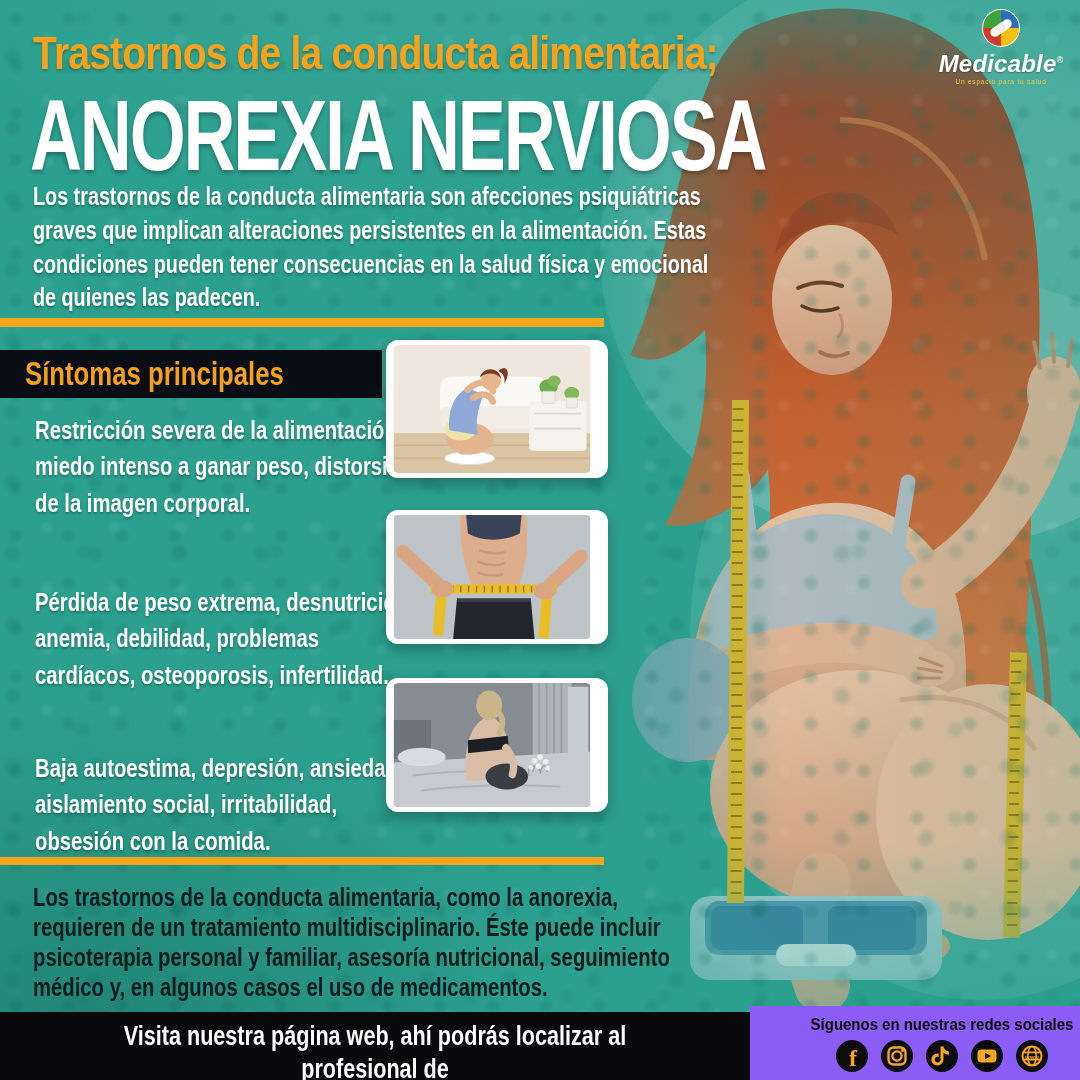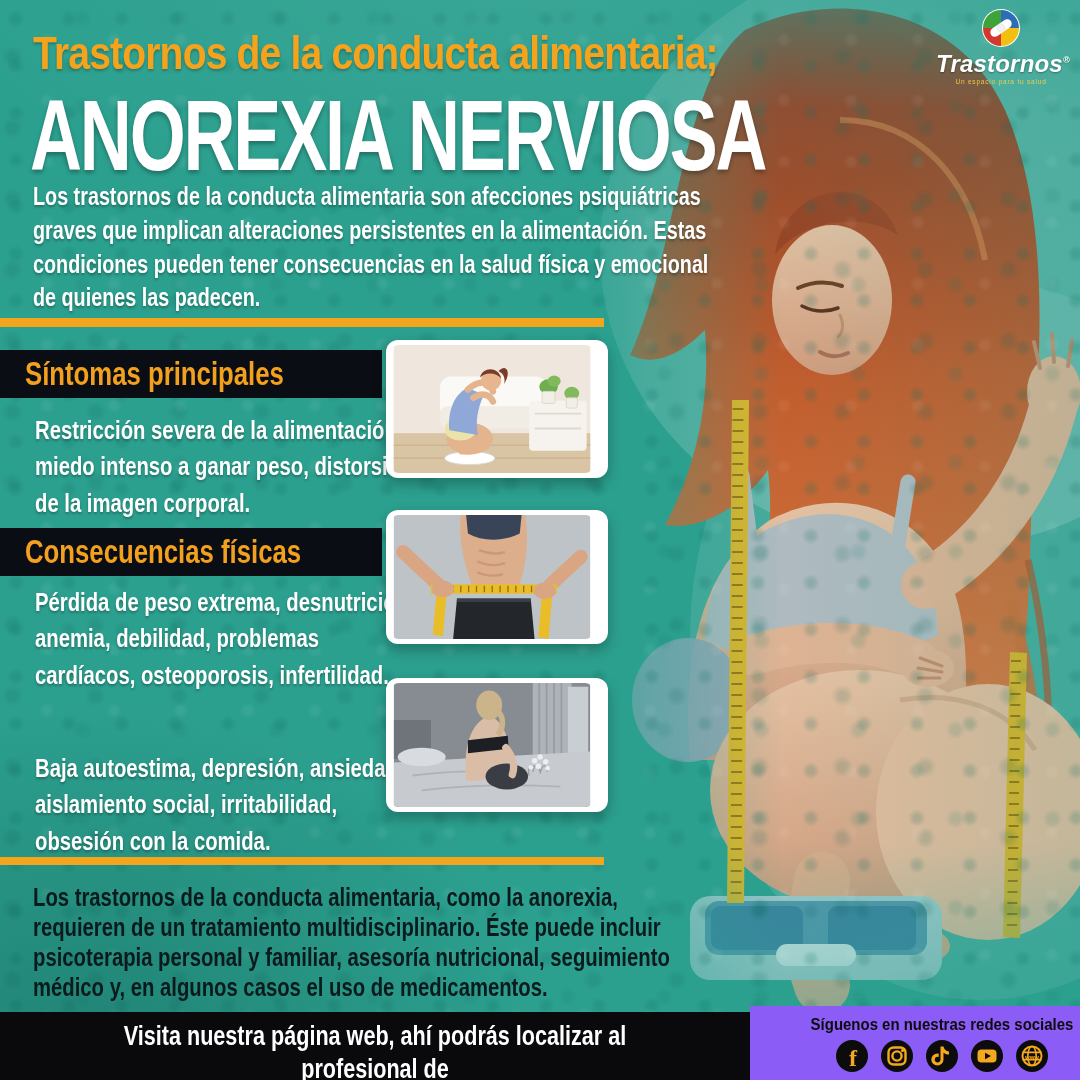--- a/index.html
+++ b/index.html
@@ -173,21 +173,21 @@
   <div class="logo">
     <svg class="mark" viewBox="0 0 40 40">
       <circle cx="20" cy="20" r="19" fill="#ffffff"></circle>
       <path d="M20,20 L20,2 A18,18 0 0,0 2,20 Z" fill="#3fa33c"></path>
       <path d="M20,20 L38,20 A18,18 0 0,0 20,2 Z" fill="#2d6db5"></path>
       <path d="M20,20 L20,38 A18,18 0 0,0 38,20 Z" fill="#f3c012"></path>
       <path d="M20,20 L2,20 A18,18 0 0,0 20,38 Z" fill="#d2392e"></path>
       <rect x="8" y="15.5" width="24" height="9" rx="4.5" fill="#ffffff" transform="rotate(-35 20 20)"></rect>
       <rect x="16.5" y="16.5" width="7" height="7" rx="1.5" fill="#f2f2f2" transform="rotate(-35 20 20)" stroke="#dddddd" stroke-width=".6"></rect>
     </svg>
-    <div class="word"><span>Trastornos</span><sup>®</sup></div>
+    <div class="word"><span>Medicable</span><sup>®</sup></div>
     <div class="tagline">Un espacio para tu salud</div>
   </div>
 
   <div class="kicker">Trastornos de la conducta alimentaria;</div>
   <div class="title">ANOREXIA NERVIOSA</div>
   <p class="intro">Los trastornos de la conducta alimentaria son afecciones psiquiátricas
 graves que implican alteraciones persistentes en la alimentación. Estas
 condiciones pueden tener consecuencias en la salud física y emocional
 de quienes las padecen.</p>
 
@@ -219,23 +219,20 @@
       <path d="M60,92 C58,70 66,52 80,46 L97,54 C90,70 88,84 91,97 Z" fill="#8fa8d8"></path>
       <path d="M80,48 C92,37 103,39 107,50" stroke="#e4b48e" stroke-width="7" fill="none" stroke-linecap="round"></path>
       <path d="M86,57 C96,50 104,54 107,61" stroke="#e4b48e" stroke-width="7" fill="none" stroke-linecap="round"></path>
       <circle cx="105" cy="38" r="11" fill="#e8b58e"></circle>
       <path d="M93,35 C96,23 113,23 116,36 C110,29 99,29 93,35 Z" fill="#7a3c28"></path>
       <path d="M113,28 C122,19 127,30 119,42 C121,34 117,30 113,28 Z" fill="#7a3c28"></path>
       <rect x="70" y="112" width="16" height="6" rx="3" fill="#e4b48e"></rect>
     </svg>
   </div>
 
-  <div class="section-bar" style="top:528px">
-    <span class="t">Consecuencias físicas</span>
-  </div>
   <p class="section-body" style="top:584px">Pérdida de peso extrema, desnutrición,
 anemia, debilidad, problemas
 cardíacos, osteoporosis, infertilidad.</p>
   <div class="photo-card" style="top:510px">
     <svg viewBox="0 0 212 134" width="202" height="124">
       <rect width="212" height="134" fill="#b6bcc1"></rect>
       <rect width="212" height="134" fill="#c4c9cd" opacity=".5"></rect>
       <path d="M10,40 C26,55 42,70 52,79" stroke="#d9a582" stroke-width="15" fill="none" stroke-linecap="round"></path>
       <path d="M202,45 C186,60 172,72 164,81" stroke="#d9a582" stroke-width="15" fill="none" stroke-linecap="round"></path>
       <path d="M72,0 L142,0 C147,35 141,60 134,80 L86,80 C77,58 70,32 72,0 Z" fill="#dcae8c"></path>

